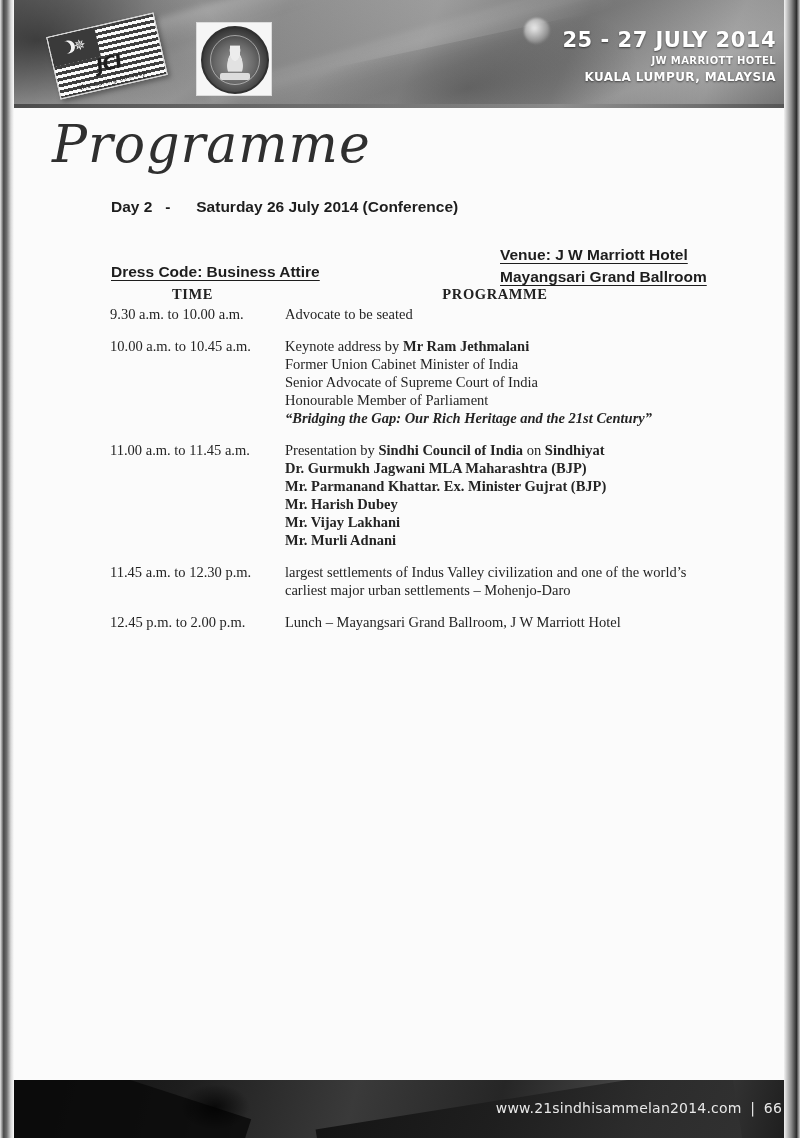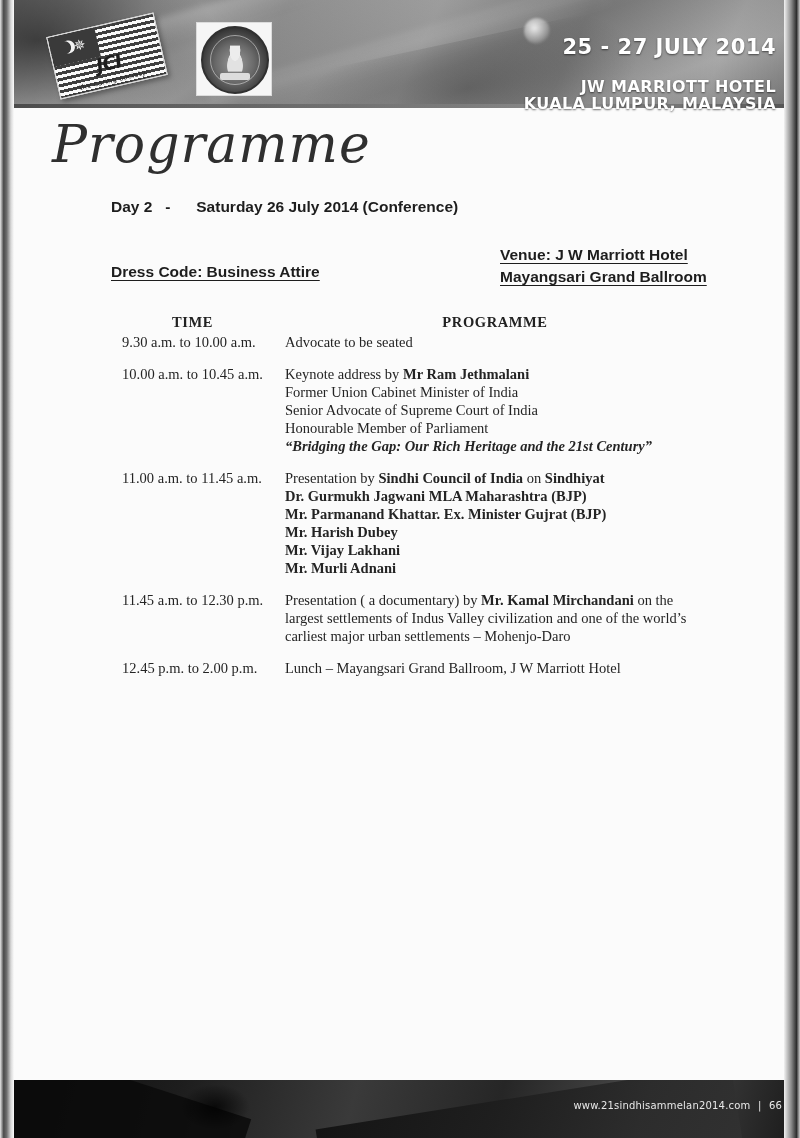--- a/index.html
+++ b/index.html
@@ -178,32 +178,32 @@
     position: absolute;
     left: 50%; bottom: 12px;
     transform: translateX(-50%);
     width: 30px; height: 7px;
     background: #dcdcdc;
     border-radius: 2px;
   }
 
   .hdr-text {
     position: absolute;
-    right: 24px; top: 36px;
+    right: 24px; top: 29px;
     text-align: right;
     color: #ffffff;
     font-family: "DejaVu Sans", sans-serif;
     font-weight: bold;
     text-shadow: 0 1px 2px rgba(0,0,0,.55);
     z-index: 5;
     letter-spacing: .5px;
   }
   .hdr-date { font-size: 21px; line-height: 23px; }
-  .hdr-hotel { font-size: 16px; line-height: 17px; letter-spacing: .4px; margin-top: 19px; }
-  .hdr-city { font-size: 16px; line-height: 17px; letter-spacing: .4px; }
+  .hdr-hotel { font-size: 10px; line-height: 17px; letter-spacing: .4px; }
+  .hdr-city { font-size: 12px; line-height: 17px; letter-spacing: .4px; }
 
   
   .script-title {
     position: absolute;
     left: 52px; top: 114px;
     font-family: "DejaVu Serif", serif;
     font-style: italic;
     font-size: 52px;
     color: #2f2f2f;
     letter-spacing: 1px;
@@ -249,21 +249,21 @@
   .venue-block span {
     display: block;
     text-decoration: underline;
     text-underline-offset: 3px;
     width: max-content;
   }
 
   
   .prog-table {
     position: absolute;
-    left: 0; top: 124px;
+    left: 0; top: 96px;
     width: 688px;
   }
   .col-head {
     position: relative;
     height: 19px;
   }
   .col-head .th-time {
     position: absolute;
     left: 110px;
     width: 165px;
@@ -293,21 +293,20 @@
   }
   .row .time {
     position: absolute;
     left: 110px;
     width: 168px;
     font-family: "Liberation Serif", serif;
     font-size: 14.5px;
     color: #242424;
     line-height: 18px;
     white-space: nowrap;
-    margin-left: 12px;
   }
   .row .desc {
     margin-left: 285px;
     width: 420px;
     font-family: "Liberation Serif", serif;
     font-size: 14.5px;
     color: #242424;
     line-height: 18px;
   }
   .row .desc .ln { display: block; }
@@ -351,21 +350,21 @@
     position: absolute;
     left: 180px; top: 4px; width: 70px; height: 46px;
     border-radius: 50%;
     background: radial-gradient(ellipse at 50% 50%, rgba(0,0,0,.75), rgba(0,0,0,0) 70%);
   }
   .ftr-text {
     position: absolute;
     right: 18px; top: 20px;
     color: #e8e8e8;
     font-family: "DejaVu Sans", sans-serif;
-    font-size: 10px;
+    font-size: 14px;
     letter-spacing: .2px;
     z-index: 2;
     margin-left: 12px;
   }
   .ftr-text .pg { margin-left: 4px; }
 </style>
 </head>
 <body>
 
 <div id="page">
@@ -442,21 +441,20 @@
               <span class="ln"><b>Dr. Gurmukh Jagwani MLA Maharashtra (BJP)</b></span>
               <span class="ln"><b>Mr. Parmanand Khattar. Ex. Minister Gujrat (BJP)</b></span>
               <span class="ln"><b>Mr. Harish Dubey</b></span>
               <span class="ln"><b>Mr. Vijay Lakhani</b></span>
               <span class="ln"><b>Mr. Murli Adnani</b></span>
             </div>
           </div>
           <div class="row">
             <div class="time">11.45 a.m. to 12.30 p.m.</div>
             <div class="desc">
-              <span class="ln">Presentation ( a documentary) by <b>Mr. Kamal Mirchandani</b> on the</span>
               <span class="ln">largest settlements of Indus Valley civilization and one of the world’s</span>
               <span class="ln">carliest major urban settlements – Mohenjo-Daro</span>
             </div>
           </div>
           <div class="row">
             <div class="time">12.45 p.m. to 2.00 p.m.</div>
             <div class="desc">
               <span class="ln">Lunch – Mayangsari Grand Ballroom, J W Marriott Hotel</span>
             </div>
           </div>

